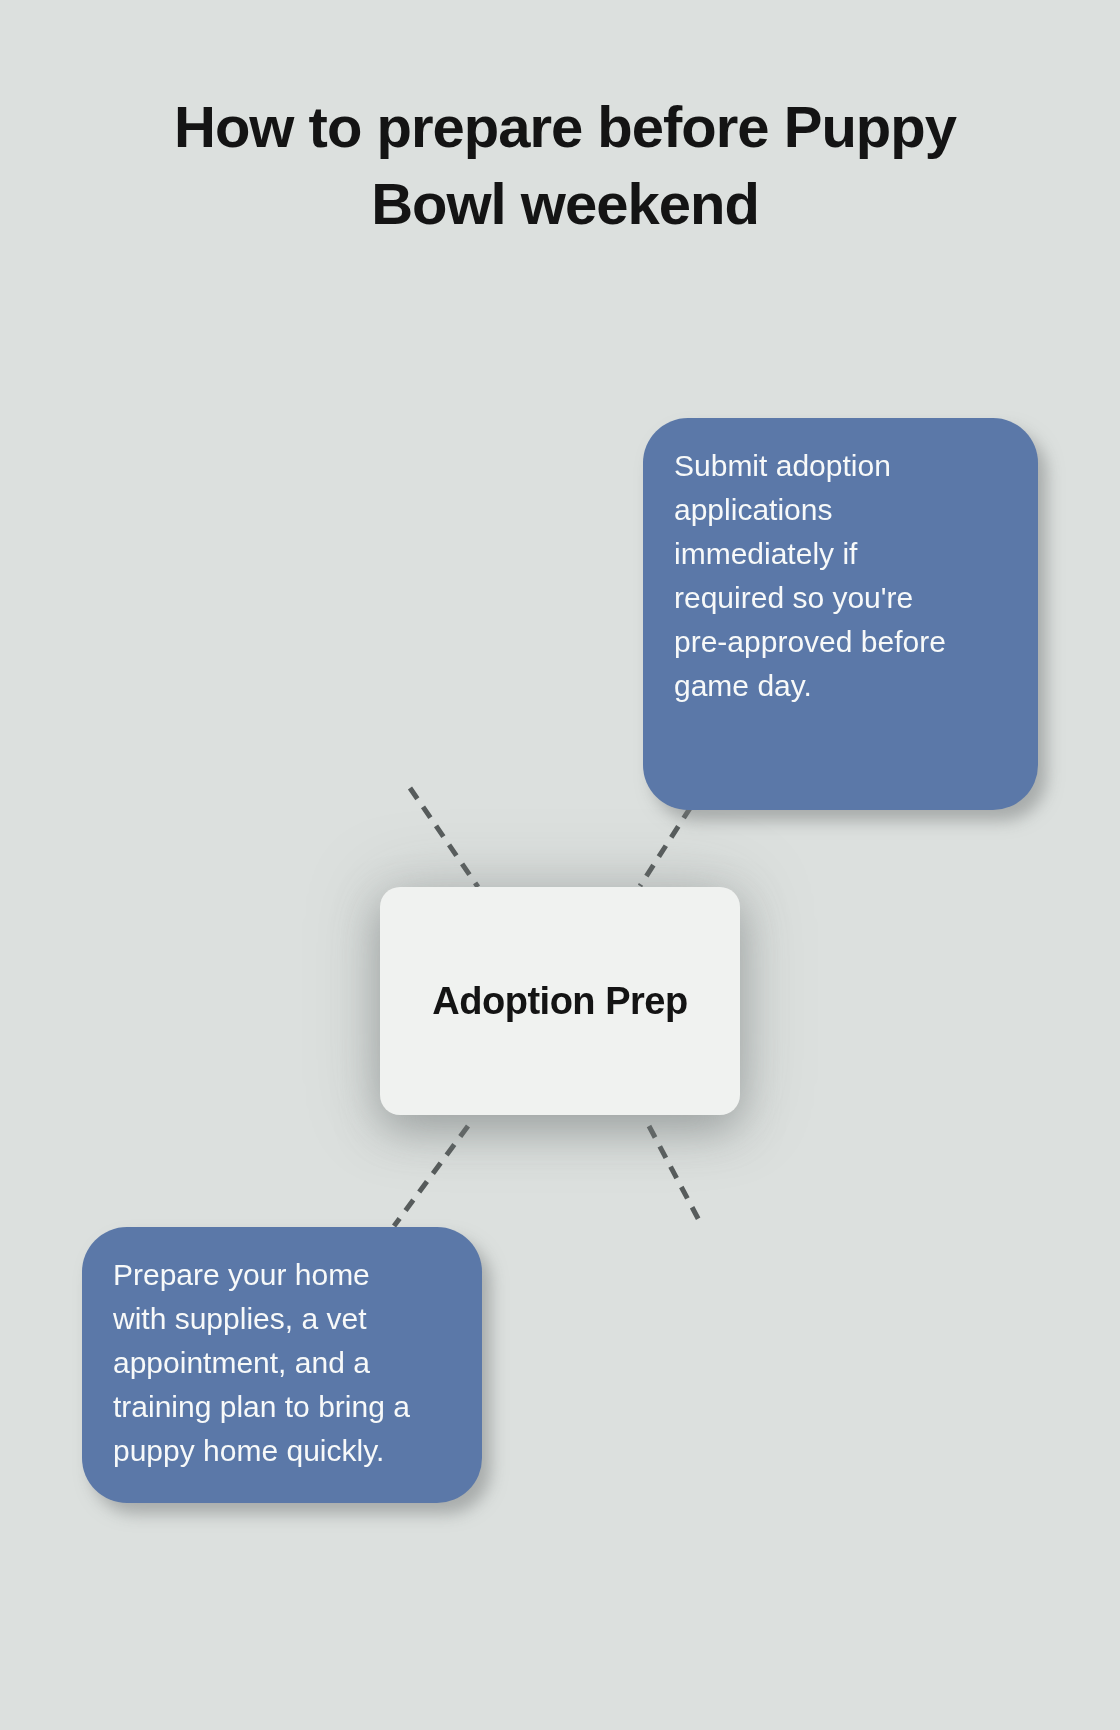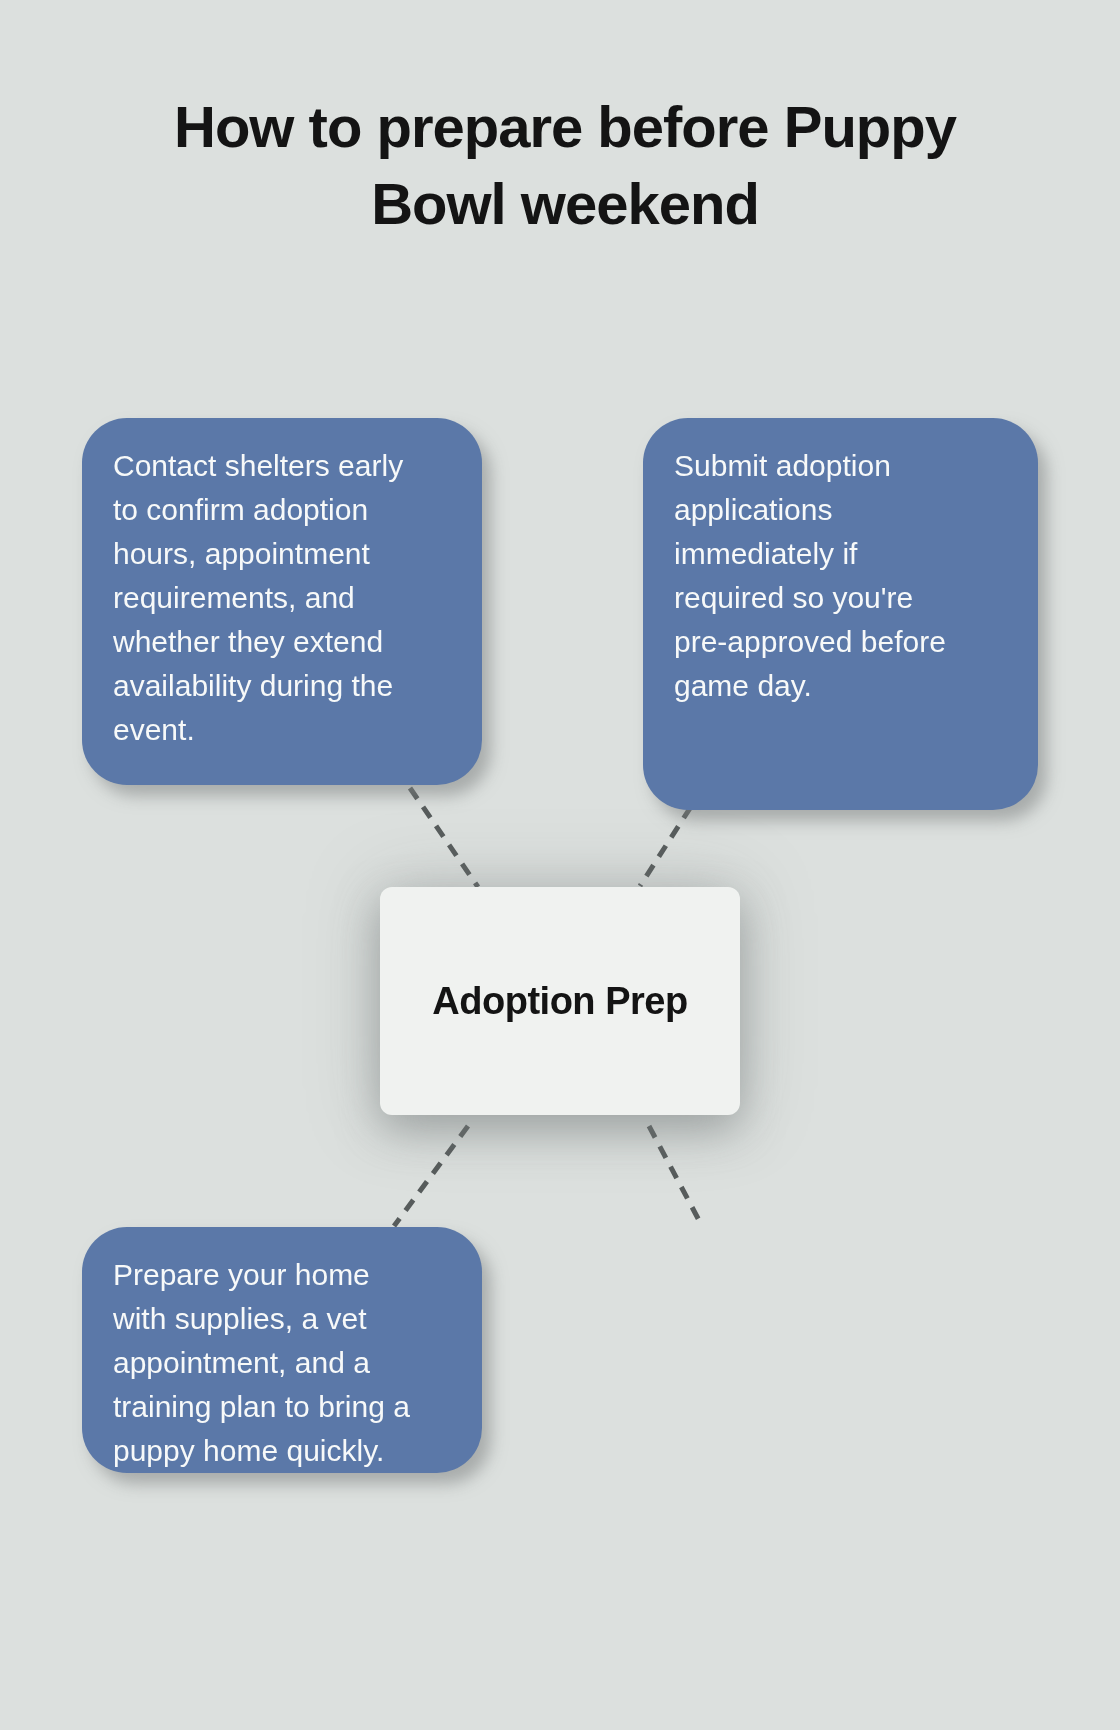--- a/index.html
+++ b/index.html
@@ -36,27 +36,27 @@
     padding:26px 20px 0 31px;
   }
   .card p{
     margin:0;
     color:var(--node-text,#f7f9f9);
     font-size:30px;line-height:44px;
     white-space:pre-line;
   }
   .card-tl{left:82px;top:418px;width:400px;height:367px;}
   .card-tr{left:643px;top:418px;width:395px;height:392px;}
-  .card-bl{left:82px;top:1227px;width:400px;height:246px;}
+  .card-bl{left:82px;top:1227px;width:400px;height:276px;}
   .card-br{left:643px;top:1227px;width:395px;height:323px;}
 
   .center-node{
     position:absolute;left:380px;top:887px;width:360px;height:228px;
     background:var(--center-bg,#f0f2f0);
-    border-radius:12px;
+    border-radius:20px;
     box-shadow:0 16px 42px rgba(120,125,125,0.5), 0 0 70px rgba(130,135,135,0.38);
     display:flex;align-items:center;justify-content:center;
   }
   .center-node span{
     font-size:38px;font-weight:bold;letter-spacing:-0.5px;
     color:var(--title-color,#1c1c1c);
   }
 </style>
 </head>
 <body style="--background: #dce0de; --node-bg: #5b78a8; --node-text: #f7f9f9; --center-bg: #f0f2f0; --connector: #575c5c; --title-color: #141414;">
@@ -65,29 +65,20 @@
 
   <h1 class="title">How to prepare before Puppy Bowl weekend</h1>
 
   <svg class="connectors" viewBox="0 0 1120 1730" xmlns="http://www.w3.org/2000/svg">
     <line class="connector" x1="410" y1="788" x2="478" y2="887"></line>
     <line class="connector" x1="728" y1="749" x2="640" y2="886"></line>
     <line class="connector" x1="468" y1="1126" x2="394" y2="1226"></line>
     <line class="connector" x1="649" y1="1126" x2="702" y2="1226"></line>
   </svg>
 
-  <div class="card card-tl">
-    <p>Contact shelters early
-to confirm adoption
-hours, appointment
-requirements, and
-whether they extend
-availability during the
-event.</p>
-  </div>
 
   <div class="card card-tr">
     <p>Submit adoption
 applications
 immediately if
 required so you're
 pre-approved before
 game day.</p>
   </div>
 

